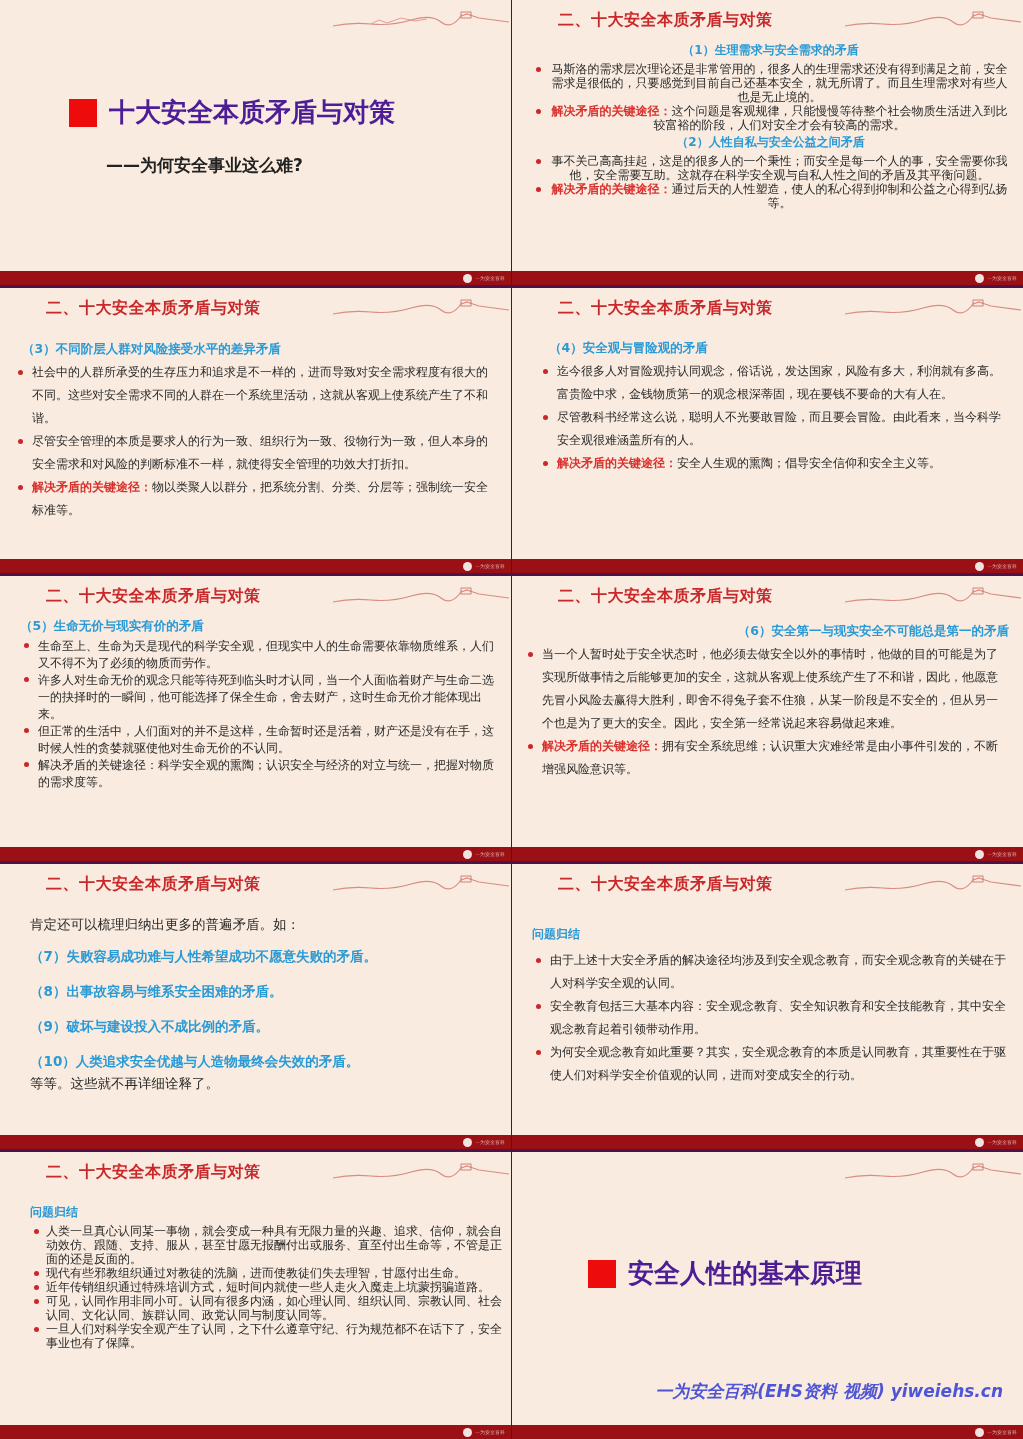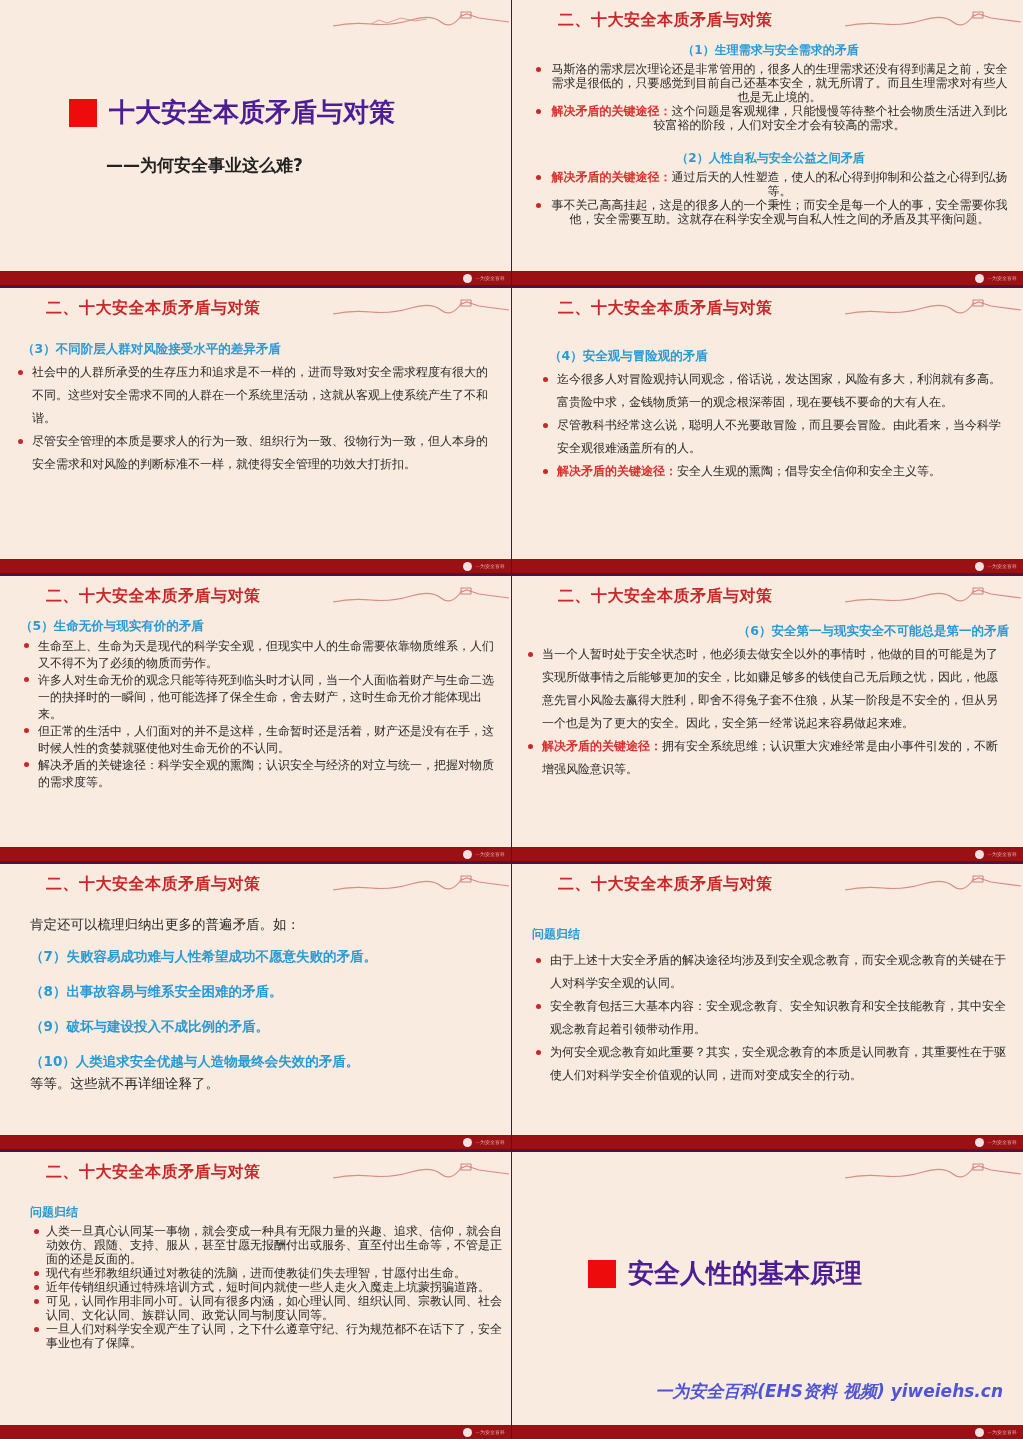--- a/index.html
+++ b/index.html
@@ -96,24 +96,24 @@
         <path d="M2 18 Q20 14 40 16 T80 12 T110 14 T130 8 L136 6 L142 8 L148 10 T178 14" stroke="#d98b84" stroke-width="1.2" fill="none"></path>
         <rect x="130" y="4" width="10" height="6" fill="none" stroke="#c96b64" stroke-width="0.8"></rect>
       </svg>
     <div class="sec-title">二、十大安全本质矛盾与对策</div>
     <div class="content" style="top:42px;text-align:center;">
       <div class="sub-head sm">（1）生理需求与安全需求的矛盾</div>
       <ul class="bl dense">
         <li><span>马斯洛的需求层次理论还是非常管用的，很多人的生理需求还没有得到满足之前，安全需求是很低的，只要感觉到目前自己还基本安全，就无所谓了。而且生理需求对有些人也是无止境的。</span></li>
         <li><span class="key">解决矛盾的关键途径：</span><span>这个问题是客观规律，只能慢慢等待整个社会物质生活进入到比较富裕的阶段，人们对安全才会有较高的需求。</span></li>
       </ul>
-      <div class="sub-head sm" style="margin-top:18px;">（2）人性自私与安全公益之间矛盾</div>
-      <ul class="bl dense">
+      <div class="sub-head sm" style="margin-top:2px;">（2）人性自私与安全公益之间矛盾</div>
+      <ul class="bl dense">
+        <li><span>事不关己高高挂起，这是的很多人的一个秉性；而安全是每一个人的事，安全需要你我他，安全需要互助。这就存在科学安全观与自私人性之间的矛盾及其平衡问题。</span></li>
         <li><span class="key">解决矛盾的关键途径：</span><span>通过后天的人性塑造，使人的私心得到抑制和公益之心得到弘扬等。</span></li>
-        <li><span>事不关己高高挂起，这是的很多人的一个秉性；而安全是每一个人的事，安全需要你我他，安全需要互助。这就存在科学安全观与自私人性之间的矛盾及其平衡问题。</span></li>
       </ul>
     </div>
     <div class="footer-bar"></div>
     <div class="footer-line"></div>
     <div class="footer-logo">
         <span class="circ"></span>
         <span class="txt">一为安全百科</span>
       </div>
   </div>
 
@@ -121,37 +121,38 @@
     <svg class="wall" viewBox="0 0 180 24">
         <path d="M2 18 Q20 14 40 16 T80 12 T110 14 T130 8 L136 6 L142 8 L148 10 T178 14" stroke="#d98b84" stroke-width="1.2" fill="none"></path>
         <rect x="130" y="4" width="10" height="6" fill="none" stroke="#c96b64" stroke-width="0.8"></rect>
       </svg>
     <div class="sec-title">二、十大安全本质矛盾与对策</div>
     <div class="content" style="top:53px; left:14px;">
       <div class="sub-head" style="margin-left:8px;">（3）不同阶层人群对风险接受水平的差异矛盾</div>
       <ul class="bl spaced">
         <li><span>社会中的人群所承受的生存压力和追求是不一样的，进而导致对安全需求程度有很大的不同。这些对安全需求不同的人群在一个系统里活动，这就从客观上使系统产生了不和谐。</span></li>
         <li><span>尽管安全管理的本质是要求人的行为一致、组织行为一致、役物行为一致，但人本身的安全需求和对风险的判断标准不一样，就使得安全管理的功效大打折扣。</span></li>
-      </ul>
-    </div>
-    <div class="footer-bar"></div>
-    <div class="footer-line"></div>
-    <div class="footer-logo">
-        <span class="circ"></span>
-        <span class="txt">一为安全百科</span>
-      </div>
-  </div>
-
-  <div class="slide">
-    <svg class="wall" viewBox="0 0 180 24">
-        <path d="M2 18 Q20 14 40 16 T80 12 T110 14 T130 8 L136 6 L142 8 L148 10 T178 14" stroke="#d98b84" stroke-width="1.2" fill="none"></path>
-        <rect x="130" y="4" width="10" height="6" fill="none" stroke="#c96b64" stroke-width="0.8"></rect>
-      </svg>
-    <div class="sec-title">二、十大安全本质矛盾与对策</div>
-    <div class="content" style="top:52px; left:27px;margin-top:8px;">
+        <li><span class="key">解决矛盾的关键途径：</span><span>物以类聚人以群分，把系统分割、分类、分层等；强制统一安全标准等。</span></li>
+      </ul>
+    </div>
+    <div class="footer-bar"></div>
+    <div class="footer-line"></div>
+    <div class="footer-logo">
+        <span class="circ"></span>
+        <span class="txt">一为安全百科</span>
+      </div>
+  </div>
+
+  <div class="slide">
+    <svg class="wall" viewBox="0 0 180 24">
+        <path d="M2 18 Q20 14 40 16 T80 12 T110 14 T130 8 L136 6 L142 8 L148 10 T178 14" stroke="#d98b84" stroke-width="1.2" fill="none"></path>
+        <rect x="130" y="4" width="10" height="6" fill="none" stroke="#c96b64" stroke-width="0.8"></rect>
+      </svg>
+    <div class="sec-title">二、十大安全本质矛盾与对策</div>
+    <div class="content" style="top:52px; left:27px;">
       <div class="sub-head" style="margin-left:10px;">（4）安全观与冒险观的矛盾</div>
       <ul class="bl spaced">
         <li><span>迄今很多人对冒险观持认同观念，俗话说，发达国家，风险有多大，利润就有多高。富贵险中求，金钱物质第一的观念根深蒂固，现在要钱不要命的大有人在。</span></li>
         <li><span>尽管教科书经常这么说，聪明人不光要敢冒险，而且要会冒险。由此看来，当今科学安全观很难涵盖所有的人。</span></li>
         <li><span class="key">解决矛盾的关键途径：</span><span>安全人生观的熏陶；倡导安全信仰和安全主义等。</span></li>
       </ul>
     </div>
     <div class="footer-bar"></div>
     <div class="footer-line"></div>
     <div class="footer-logo">
@@ -185,21 +186,21 @@
 
   <div class="slide">
     <svg class="wall" viewBox="0 0 180 24">
         <path d="M2 18 Q20 14 40 16 T80 12 T110 14 T130 8 L136 6 L142 8 L148 10 T178 14" stroke="#d98b84" stroke-width="1.2" fill="none"></path>
         <rect x="130" y="4" width="10" height="6" fill="none" stroke="#c96b64" stroke-width="0.8"></rect>
       </svg>
     <div class="sec-title">二、十大安全本质矛盾与对策</div>
     <div class="content" style="top:47px; left:12px;">
       <div class="sub-head" style="margin-left:12px;text-align:right;">（6）安全第一与现实安全不可能总是第一的矛盾</div>
       <ul class="bl spaced">
-        <li><span>当一个人暂时处于安全状态时，他必须去做安全以外的事情时，他做的目的可能是为了实现所做事情之后能够更加的安全，比如赚足够多的钱使自己无后顾之忧，因此，他愿意先冒小风险去赢得大胜利，即舍不得兔子套不住狼，从某一阶段是不安全的，但从另一个也是为了更大的安全。因此，安全第一经常说起来容易做起来难。</span></li>
+        <li><span>当一个人暂时处于安全状态时，他必须去做安全以外的事情时，他做的目的可能是为了实现所做事情之后能够更加的安全，这就从客观上使系统产生了不和谐，因此，他愿意先冒小风险去赢得大胜利，即舍不得兔子套不住狼，从某一阶段是不安全的，但从另一个也是为了更大的安全。因此，安全第一经常说起来容易做起来难。</span></li>
         <li><span class="key">解决矛盾的关键途径：</span><span>拥有安全系统思维；认识重大灾难经常是由小事件引发的，不断增强风险意识等。</span></li>
       </ul>
     </div>
     <div class="footer-bar"></div>
     <div class="footer-line"></div>
     <div class="footer-logo">
         <span class="circ"></span>
         <span class="txt">一为安全百科</span>
       </div>
   </div>

